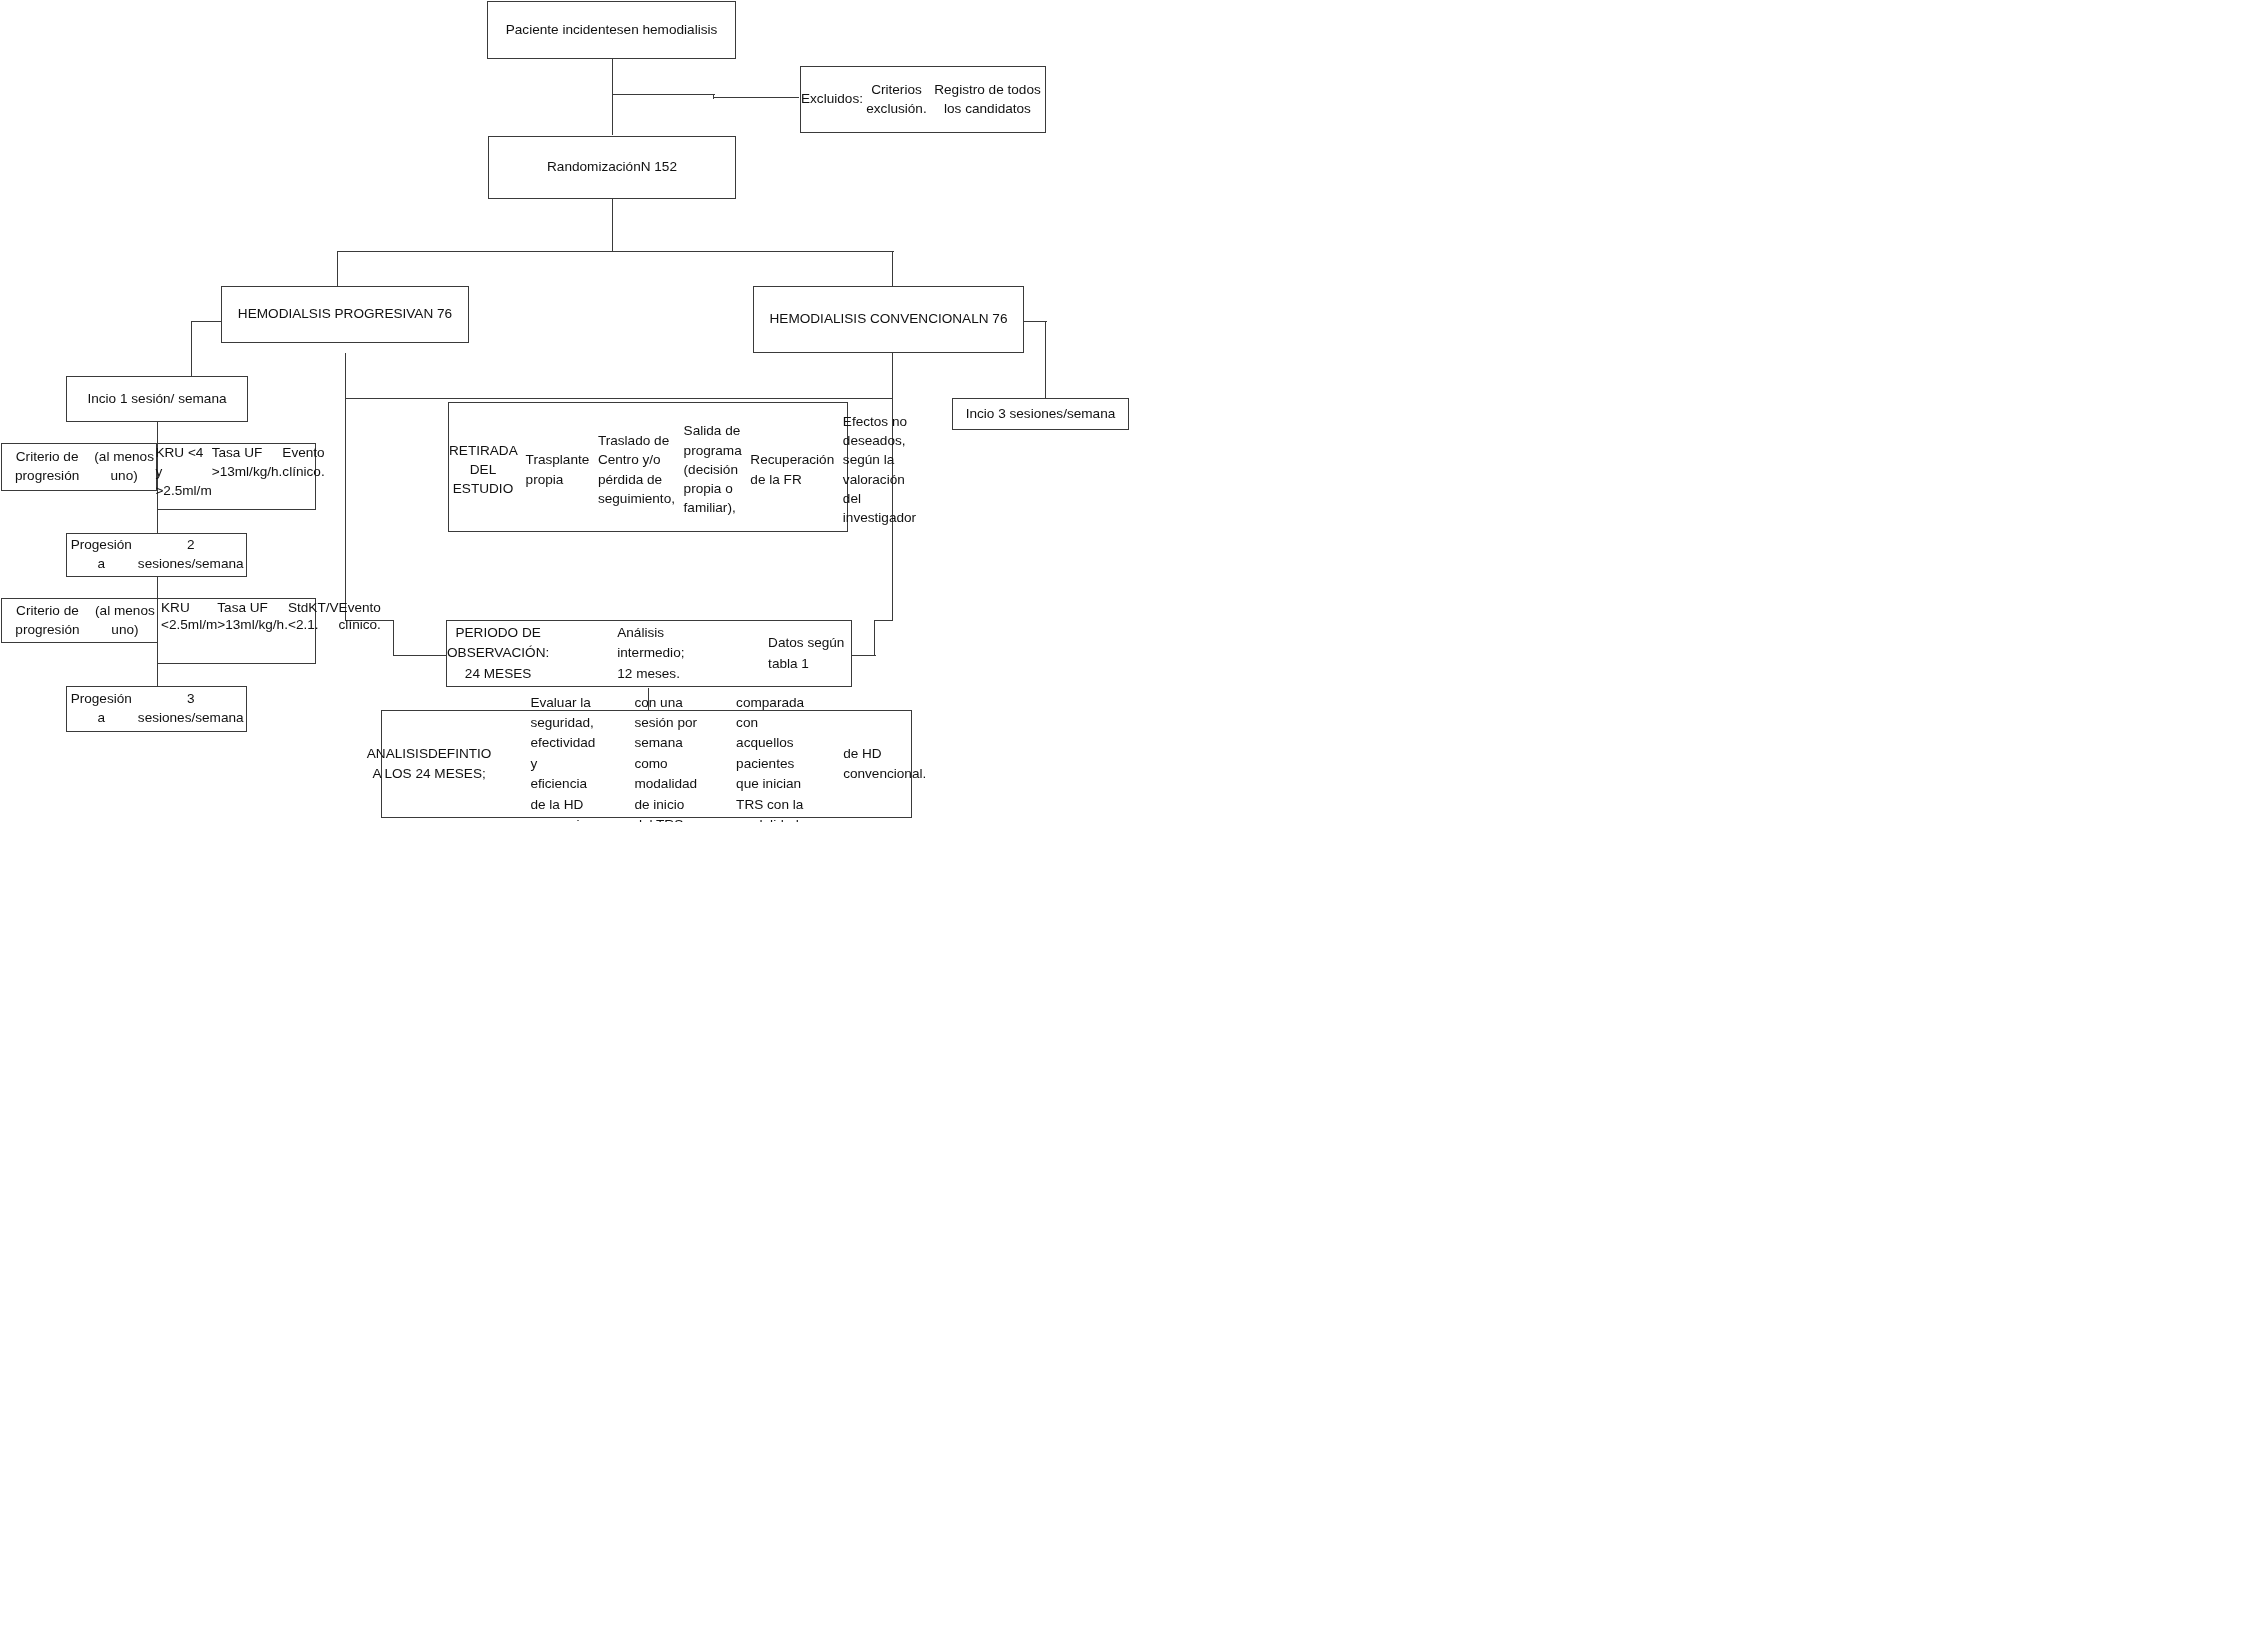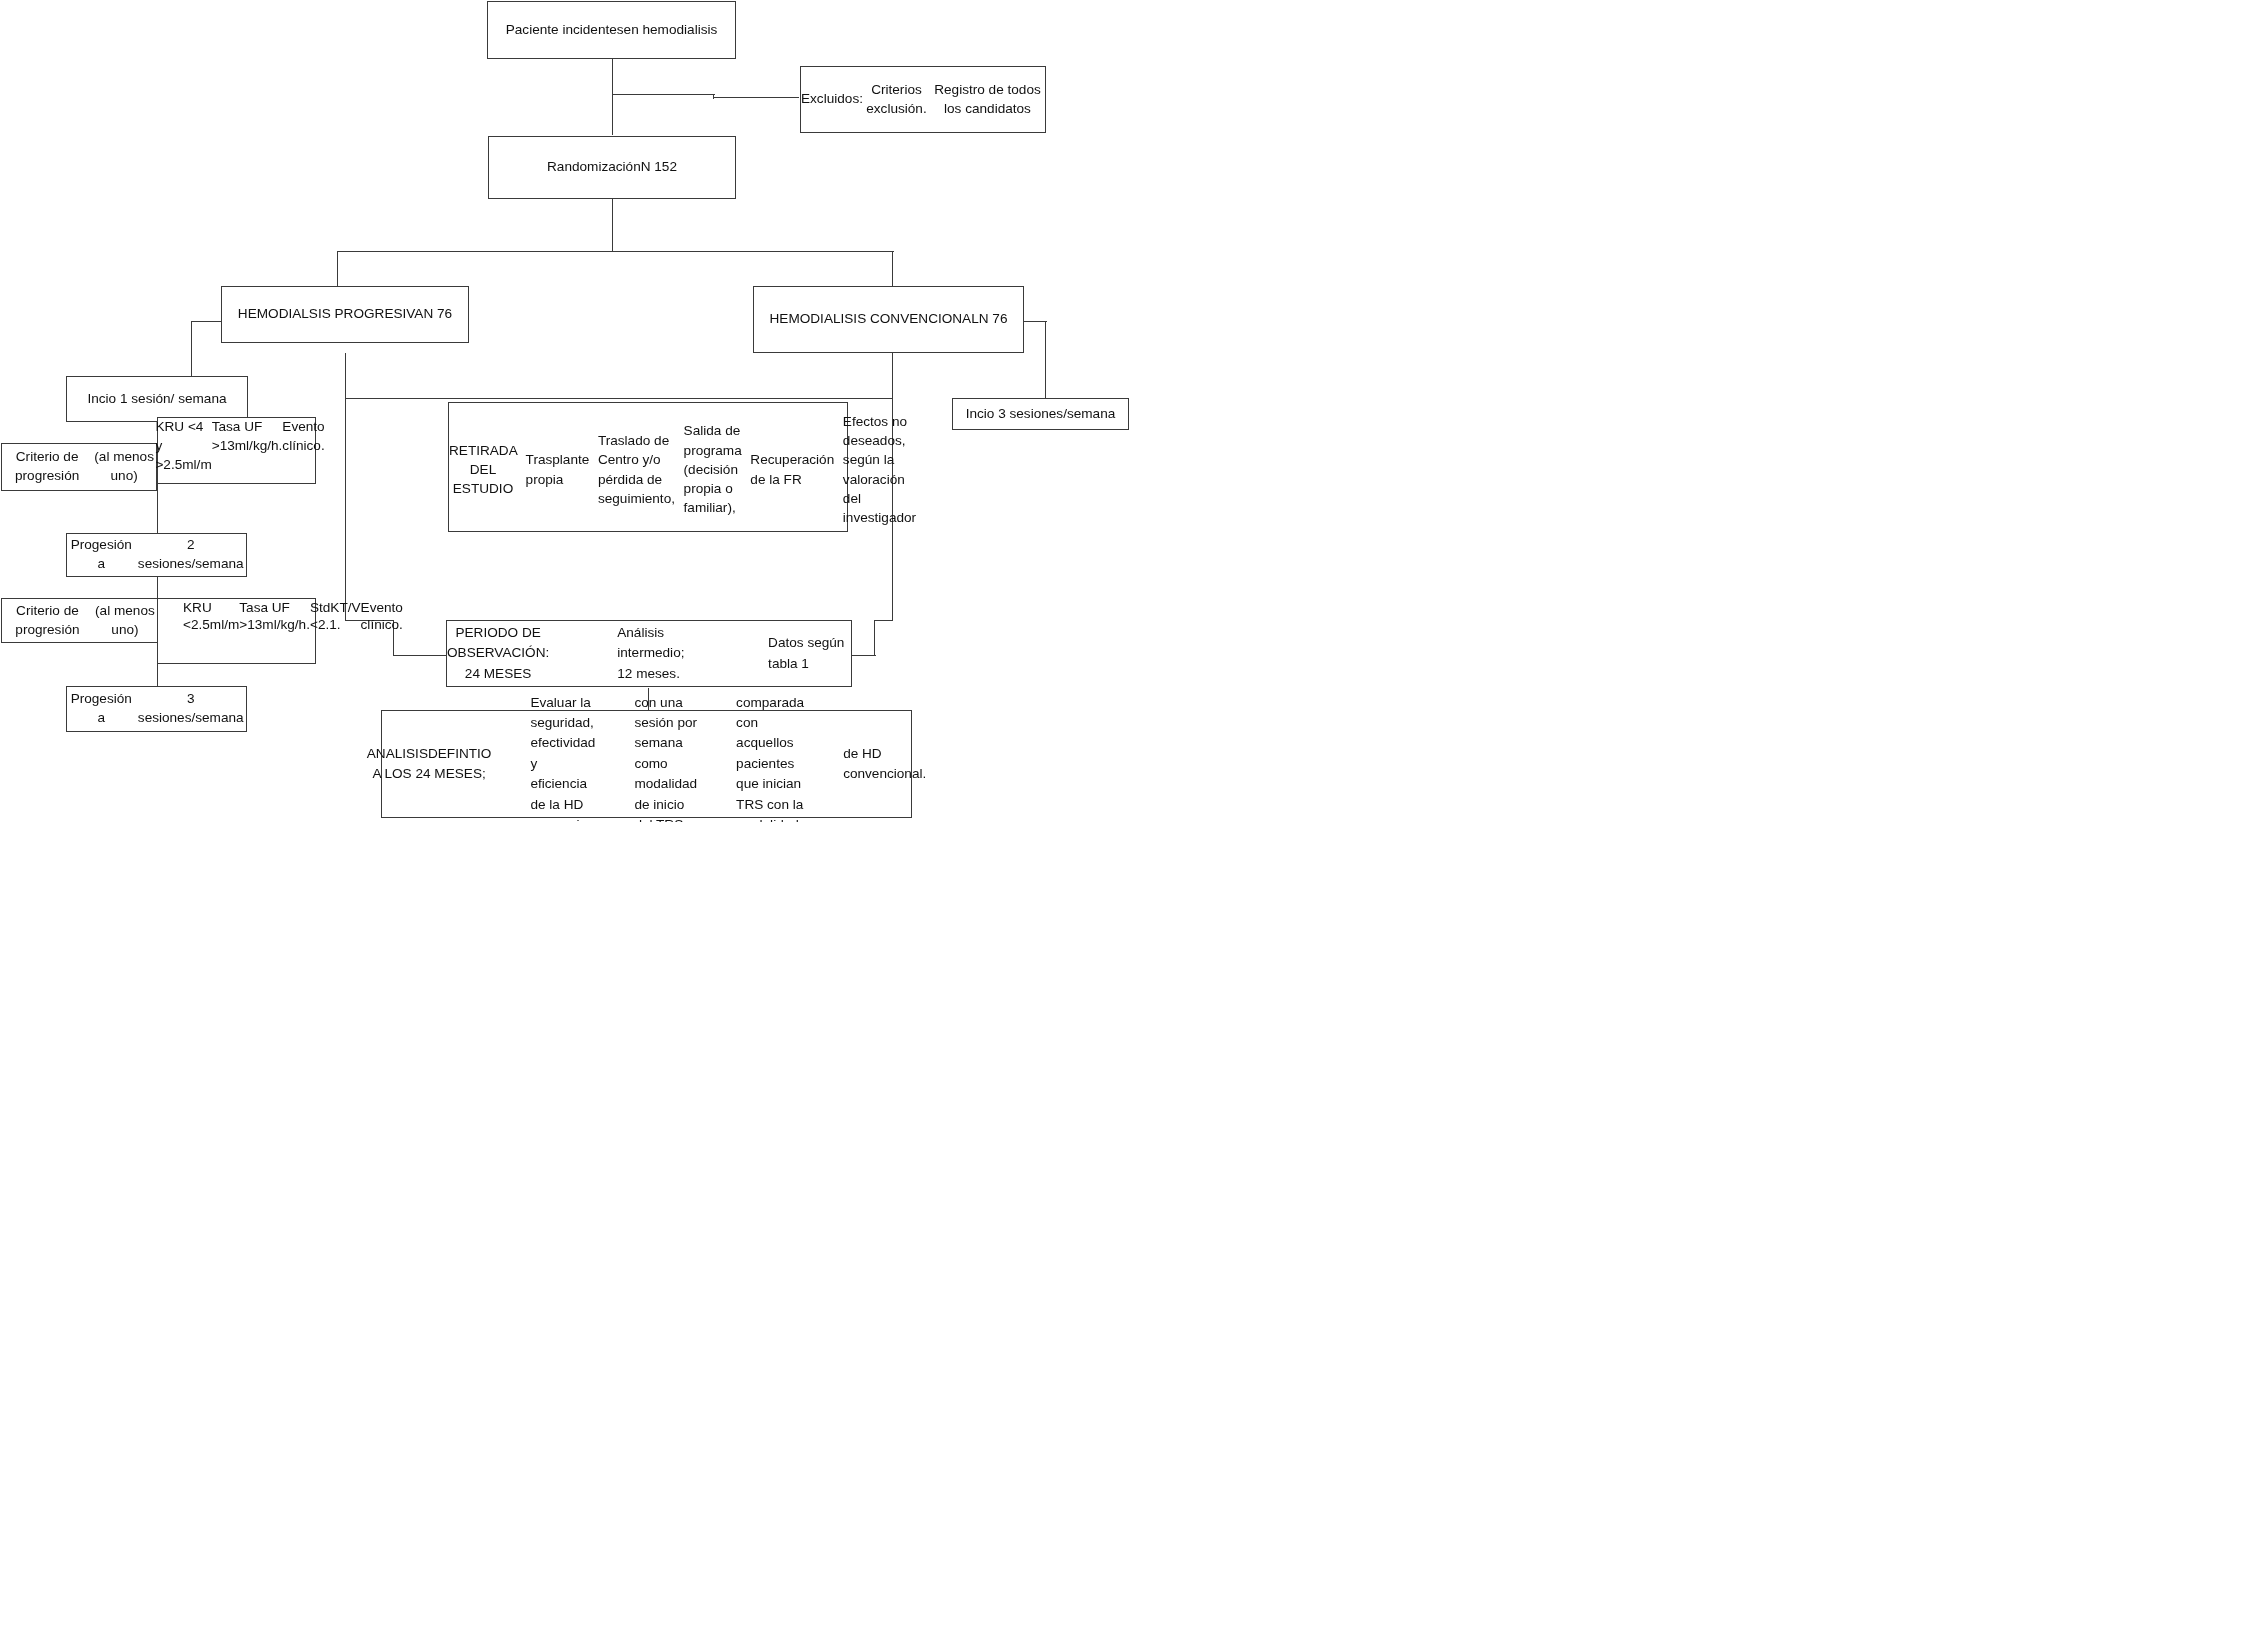--- a/index.html
+++ b/index.html
@@ -40,26 +40,26 @@
   .vline { width: 1.4px; }
 
   
   #paciente        { left: 487px;  top: 1.4px;   width: 249px; height: 58px; }
   #excluidos       { left: 800px; top: 66px;  width: 246px; height: 67px; }
   #randomizacion   { left: 488px;  top: 136px; width: 248px; height: 63px; }
   #hd-progresiva   { left: 221px;  top: 286px; width: 248px; height: 57px; }
   #hd-convencional { left: 753px; top: 286px; width: 271px; height: 67px; }
   #incio1          { left: 66px;   top: 376px; width: 182px; height: 46px; }
   #criterio1       { left: 0.7px;    top: 443px; width: 156px; height: 48px; }
-  #kru1            { left: 157px;  top: 417px; width: 159px; height: 67px;
+  #kru1            { left: 157px;  top: 443px; width: 159px; height: 67px;
                      align-items: flex-start; text-align: left; padding-left: 7.1px; }
   #progresion2     { left: 66px;   top: 533px; width: 181px; height: 44px; }
   #criterio2       { left: 0.7px;    top: 598px; width: 157px; height: 45px; }
   #kru2            { left: 157px;  top: 598px; width: 159px; height: 66px;
-                     align-items: flex-start; text-align: left; padding-left: 25px;
+                     align-items: flex-start; text-align: left; padding-left: 3px;
                      justify-content: flex-start; line-height: 1.2; padding-top: 1.4px; }
   #progresion3     { left: 66px;   top: 686px; width: 181px; height: 46px; }
   #retirada        { left: 448px;  top: 402px; width: 400px; height: 130px;
                      justify-content: flex-start; padding-top: 5px; line-height: 1.42; }
   #retirada .item  { width: 100%; text-align: left; padding-left: 8.6px; box-sizing: border-box; }
   #incio3          { left: 952px; top: 398px; width: 177px; height: 32px; }
   #periodo         { left: 446px;  top: 620px; width: 406px; height: 67px; line-height: 1.5; }
   #periodo .item   { width: 100%; text-align: left; padding-left: 68px; box-sizing: border-box; }
   #analisis        { left: 381px;  top: 710px; width: 531px; height: 108px; line-height: 1.5; }
   #analisis .item  { width: 100%; text-align: left; padding-left: 39px; box-sizing: border-box; }

